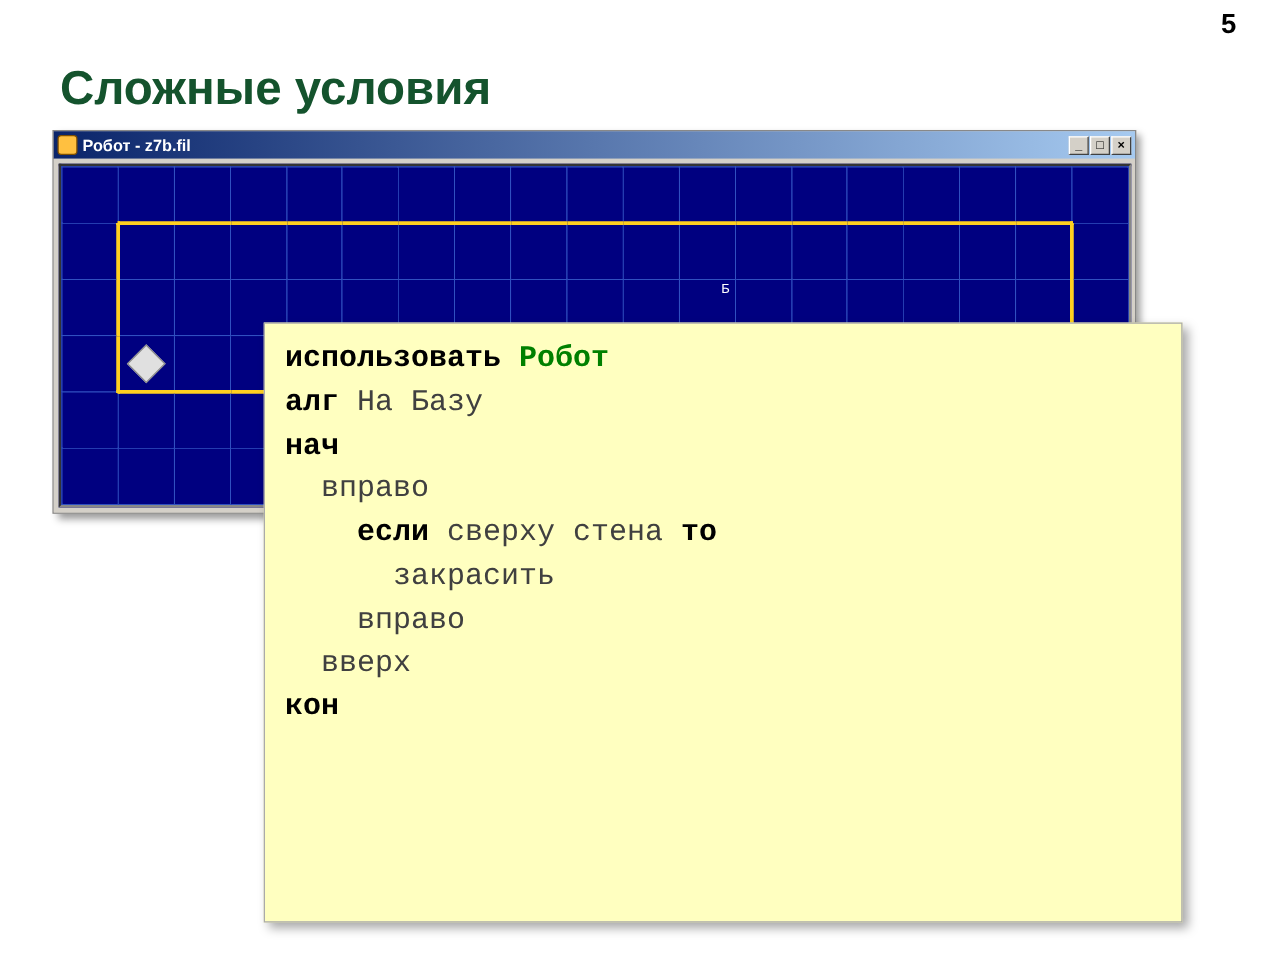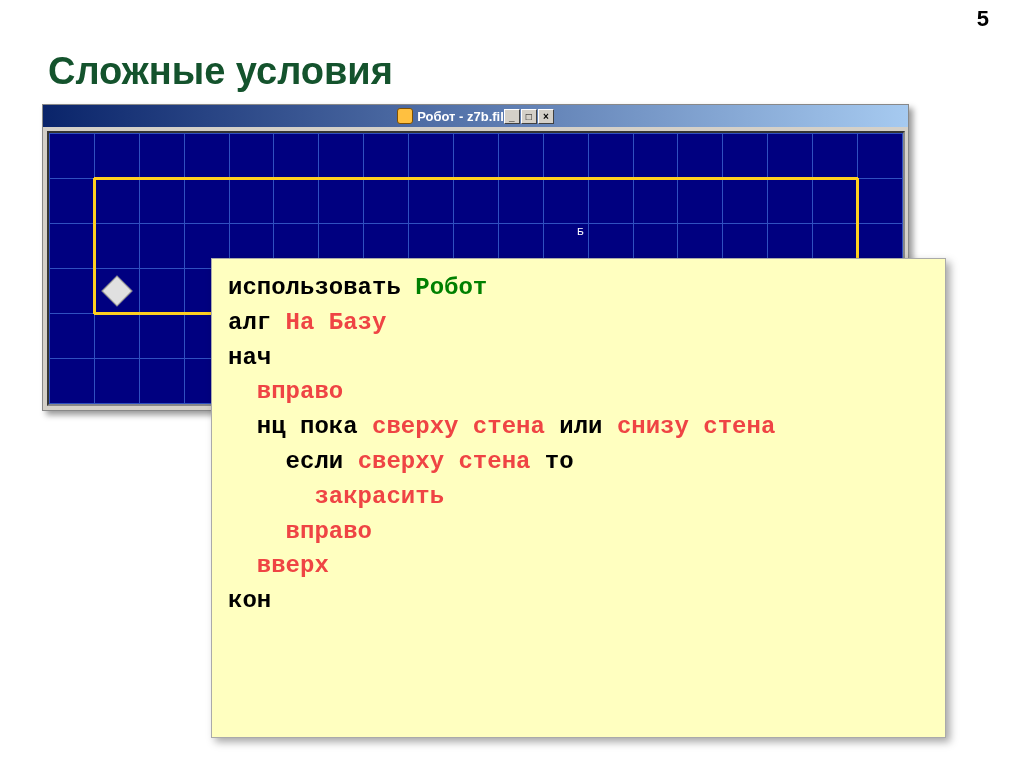--- a/index.html
+++ b/index.html
@@ -33,21 +33,21 @@
     width: 867px;
     border: 1px solid #888;
     background: #d4d0c8;
     box-shadow: 4px 4px 6px rgba(0,0,0,0.4);
   }
   .title-bar {
     height: 22px;
     background: linear-gradient(to right, #0a246a, #a6caf0);
     display: flex;
     align-items: center;
-    justify-content: center;
+    justify-content: space-between;
     padding: 0 3px;
   }
   .title-bar-left {
     display: flex;
     align-items: center;
     gap: 4px;
   }
   .title-icon {
     width: 16px;
     height: 16px;
@@ -139,21 +139,21 @@
     width: 735px;
     height: 480px;
     background: #ffffc0;
     border: 1px solid #aaa;
     box-shadow: 4px 4px 8px rgba(0,0,0,0.35);
     padding: 12px 16px;
     font-family: "Courier New", monospace;
     font-size: 24px;
     line-height: 1.45;
   }
-  .tok-kw { color: #ef4444; font-weight: bold; }
+  .tok-kw { color: #404040; font-weight: normal; }
   .tok-nm { color: #008000; font-weight: bold; }
   .tok-plain { color: #000; font-weight: bold; }
   .code-line { white-space: pre; }
 </style>
 </head>
 <body>
 
 <div class="page-number">5</div>
 <div class="slide-title">Сложные условия</div>
 
@@ -311,19 +311,18 @@
         </table>
     </div>
   </div>
 </div>
 
 <div class="code-block">
   <div class="code-line"><span class="tok-plain">использовать </span><span class="tok-nm">Робот</span></div>
   <div class="code-line"><span class="tok-plain">алг </span><span class="tok-kw">На Базу</span></div>
   <div class="code-line"><span class="tok-plain">нач</span></div>
   <div class="code-line"><span class="tok-kw">  вправо</span></div>
-  <div class="code-line"><span class="tok-plain">  нц пока </span><span class="tok-kw">сверху стена</span><span class="tok-plain"> или </span><span class="tok-kw">снизу стена</span></div>
   <div class="code-line"><span class="tok-plain">    если </span><span class="tok-kw">сверху стена</span><span class="tok-plain"> то</span></div>
   <div class="code-line"><span class="tok-kw">      закрасить</span></div>
   <div class="code-line"><span class="tok-kw">    вправо</span></div>
   <div class="code-line"><span class="tok-kw">  вверх</span></div>
   <div class="code-line"><span class="tok-plain">кон</span></div>
 </div>
 
 </body></html>

